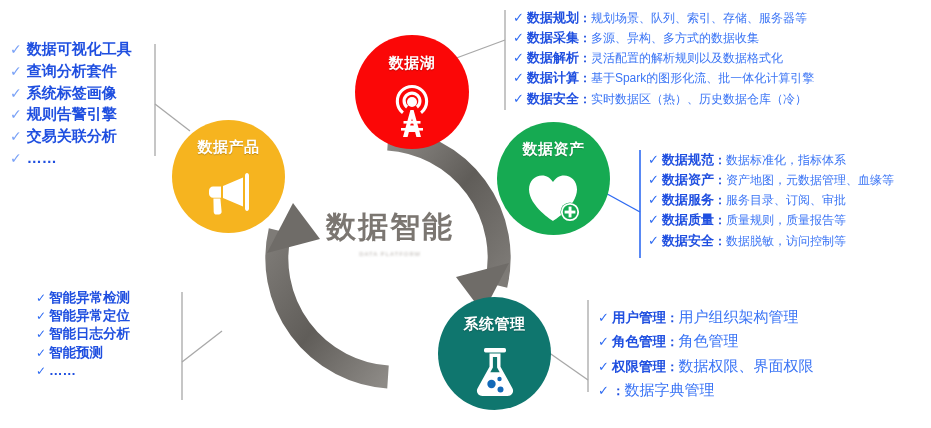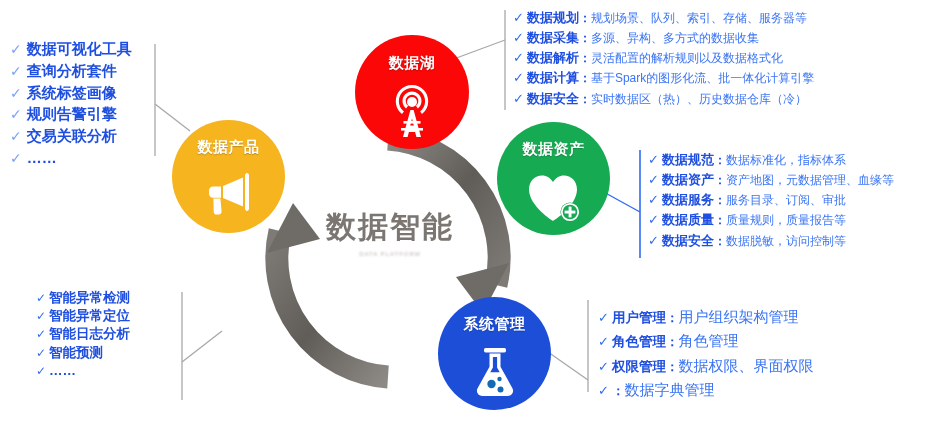--- a/index.html
+++ b/index.html
@@ -36,21 +36,21 @@
   .node svg{display:block;}
 
   #node-lake{ left:355px; top:35px; width:114px; height:114px; background:#fb0707; padding-top:19px; z-index:6;}
   #node-lake .node-label{font-size:15px;}
   #node-asset{ left:497px; top:122px; width:113px; height:113px; background:#16aa52; padding-top:18px; z-index:6;}
   #node-asset .node-label{font-size:15px;}
   #node-product{ left:172px; top:120px; width:113px; height:113px; background:#f6b41f; padding-top:18px; z-index:6;}
   #node-product .node-label{font-size:15px;}
   #node-intel{ left:226px; top:299px; width:113px; height:113px; background:#22b2e8; padding-top:18px; z-index:6;}
   #node-intel .node-label{font-size:15px;}
-  #node-sys{ left:438px; top:297px; width:113px; height:113px; background:#1d4ed8; padding-top:18px; z-index:6;}
+  #node-sys{ left:438px; top:297px; width:113px; height:113px; background:#0f766e; padding-top:18px; z-index:6;}
   #node-sys .node-label{font-size:15px;}
 
   
   #ring{position:absolute;left:247px;top:117px;width:282px;height:282px;z-index:2;}
   #center-title{
     position:absolute;left:300px;top:207px;width:180px;
     text-align:center;z-index:5;
   }
   #center-title .main{
     font-size:30px;font-weight:bold;color:#7b7671;letter-spacing:2px;

